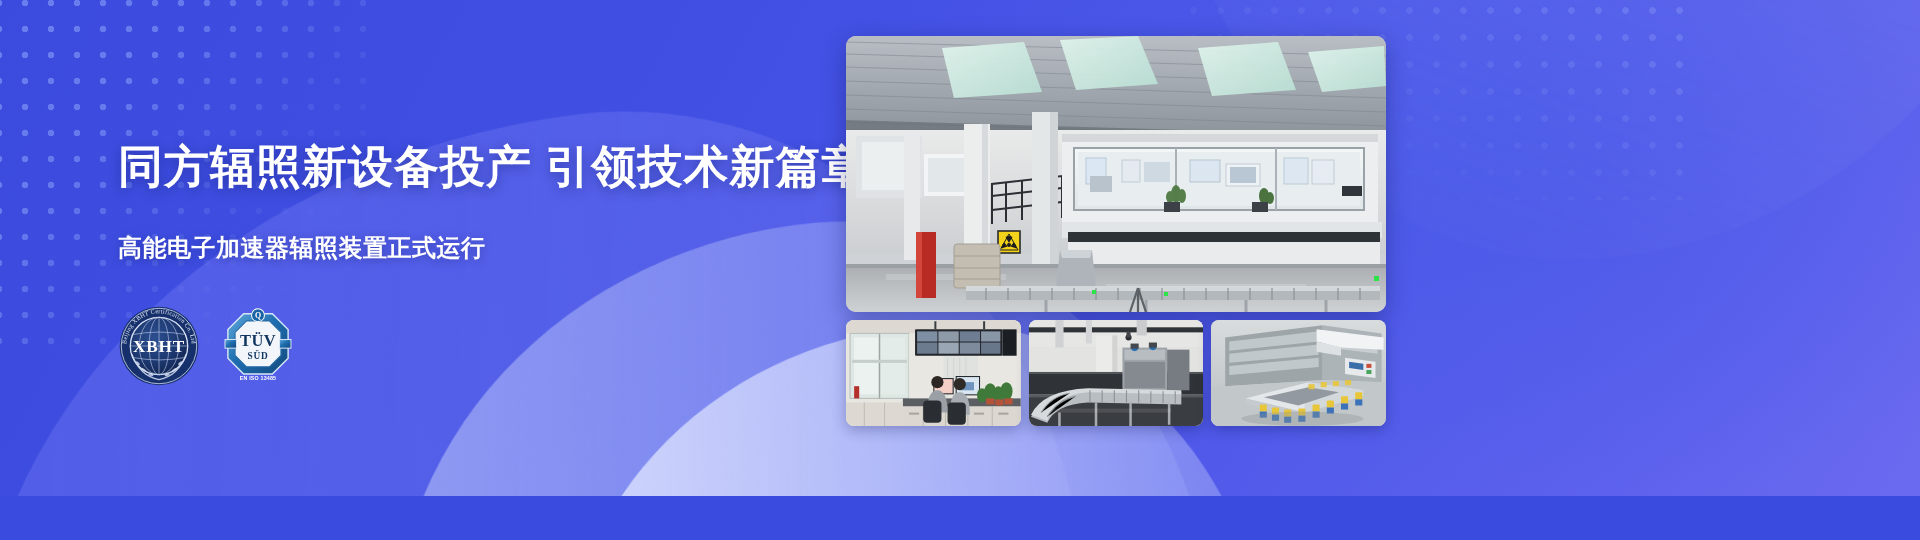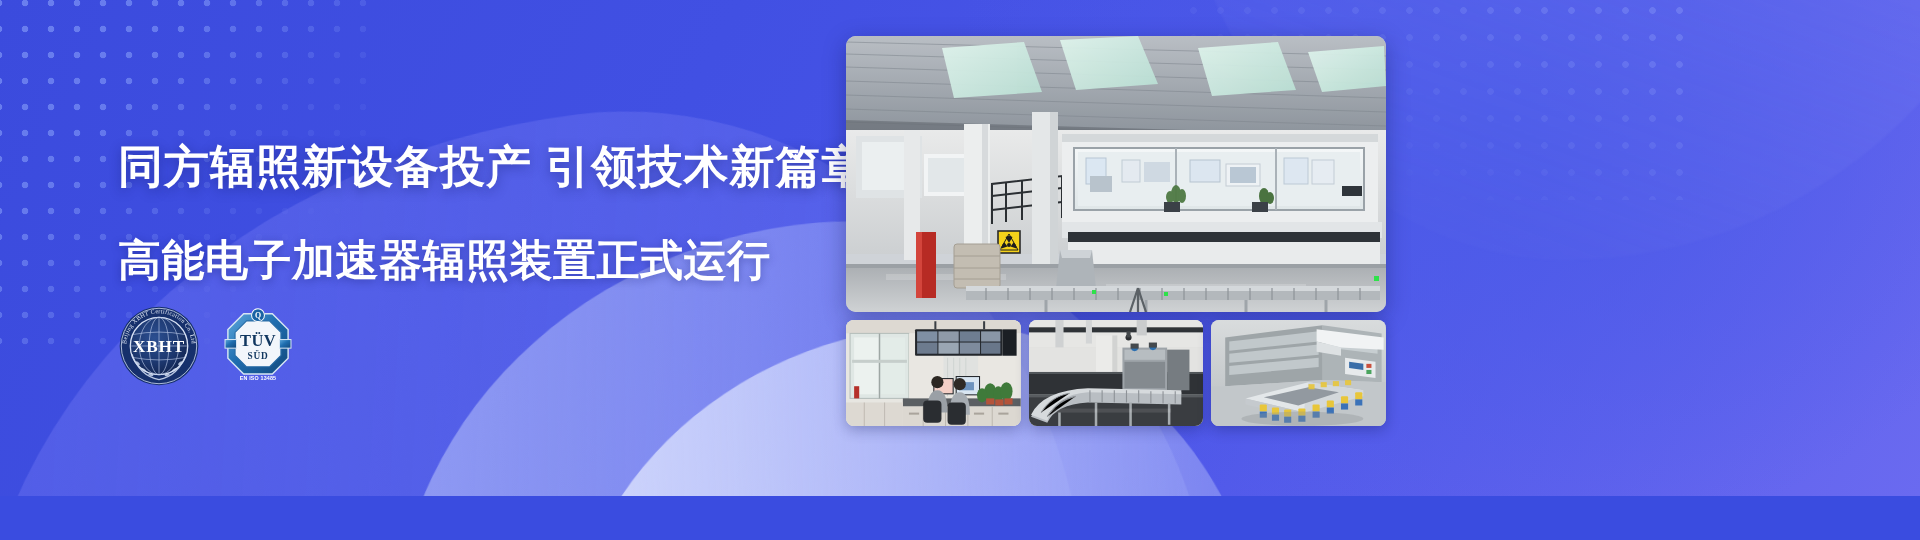--- a/index.html
+++ b/index.html
@@ -69,21 +69,21 @@
     font-size:45px;
     font-weight:bold;
     letter-spacing:1px;
     line-height:1.2;
     white-space:nowrap;
     text-shadow:0 3px 12px rgba(20,28,110,.45);
   }
   #subhead {
     margin-top:38px;
     color:#ffffff;
-    font-size:43px;
+    font-size:24px;
     font-weight:bold;
     letter-spacing:.5px;
     white-space:nowrap;
     text-shadow:0 2px 9px rgba(20,28,110,.40);
   }
 
   
   #cert-row { position:absolute; left:118px; top:305px; display:flex; align-items:center; gap:22px; }
 
   .cert { display:block; }

